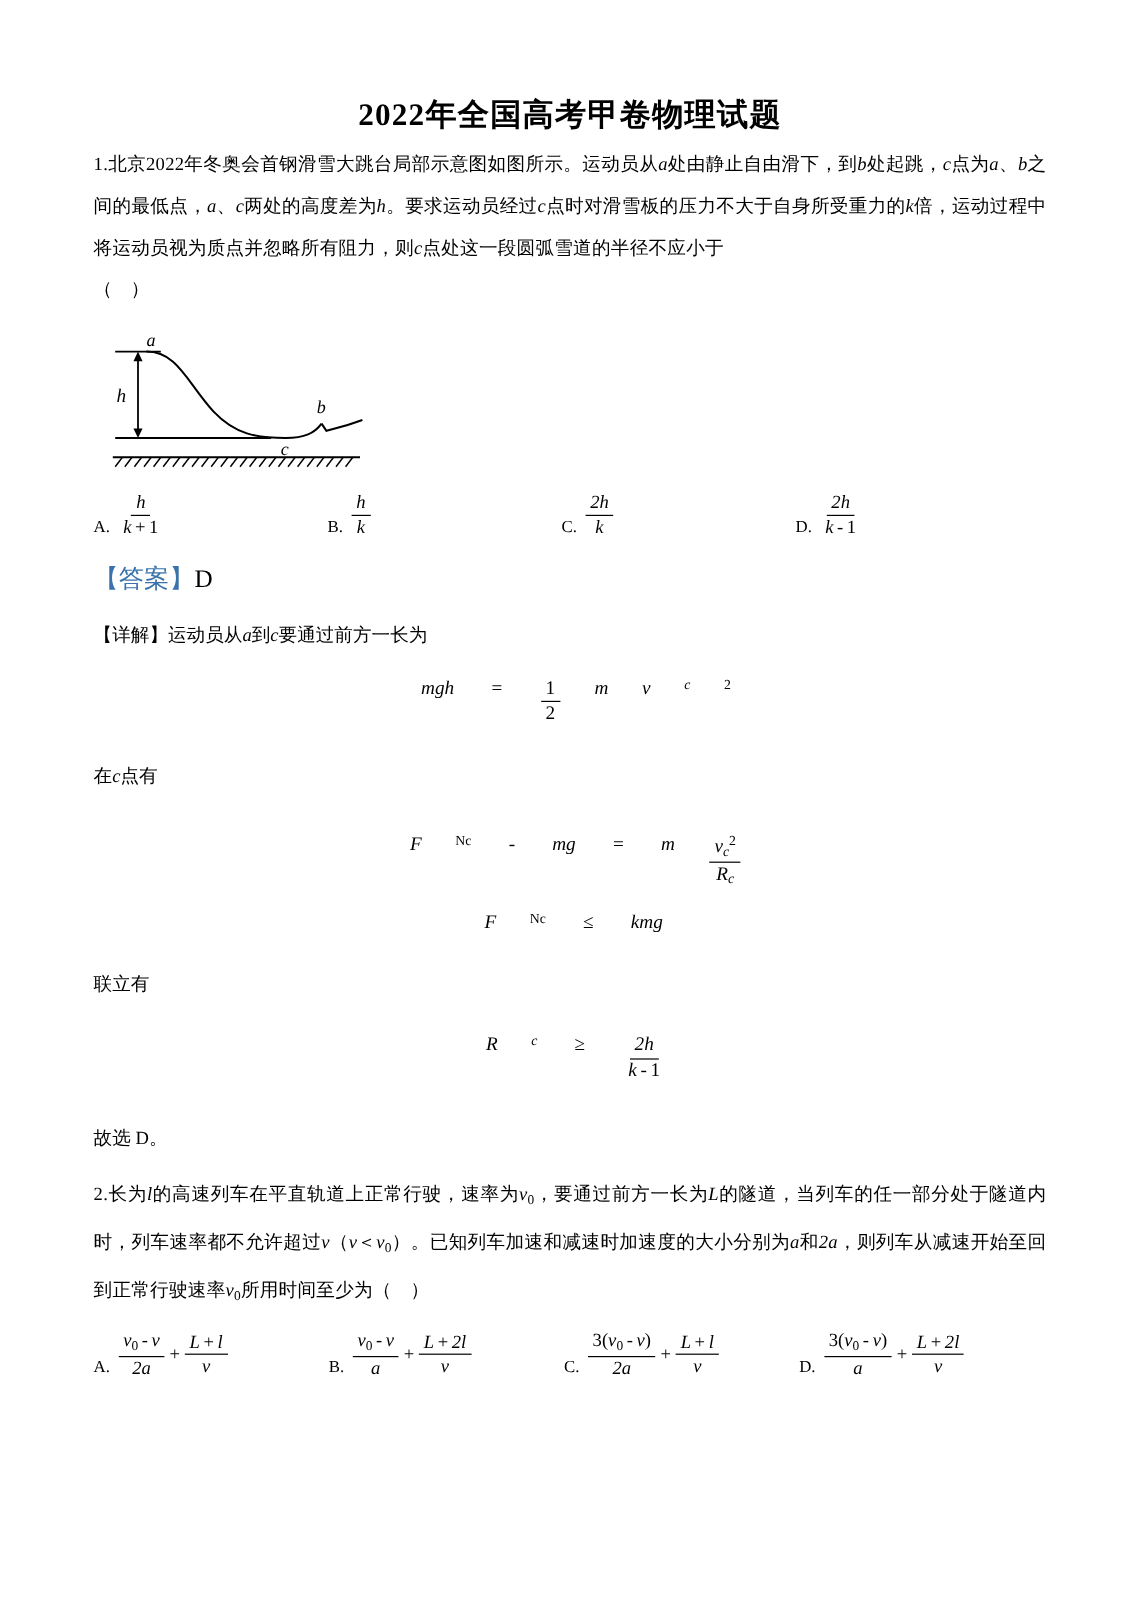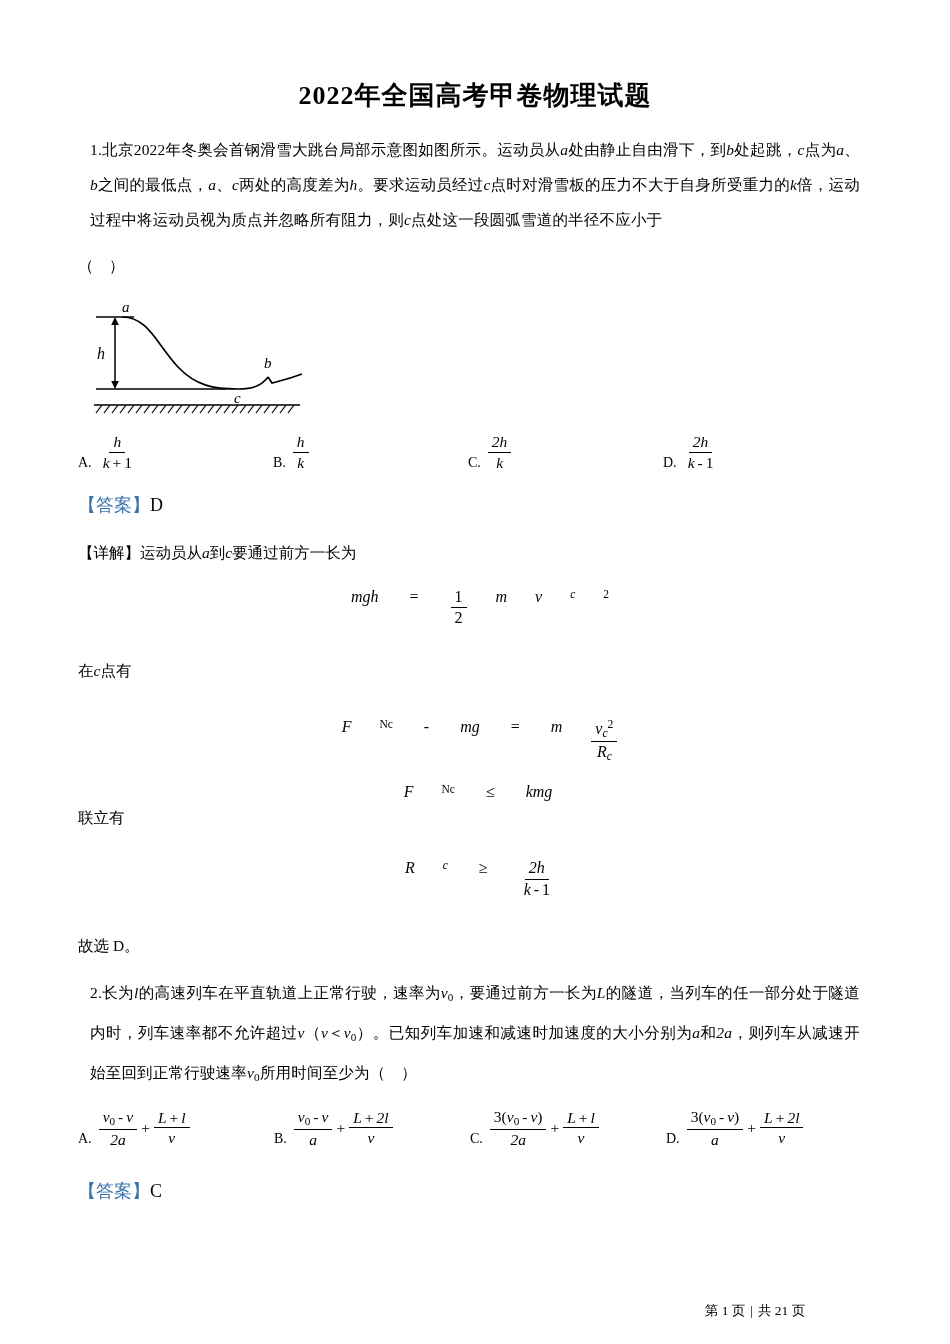--- a/index.html
+++ b/index.html
@@ -42,21 +42,21 @@
     margin-top: 26px;
     margin-bottom: 4px;
     letter-spacing: 0.5px;
   }
 
   
   .q-body {
     font-size: 15.5px;
     line-height: 35px;
     text-align: justify;
-    margin: 12px;
+    margin: 0;
     letter-spacing: 0.2px;
   }
   .para {
     font-size: 15.5px;
     line-height: 34px;
     margin: 0;
   }
   i, .it { font-style: italic; }
   .sub { font-size: 0.72em; vertical-align: -0.28em; }
   .sup { font-size: 0.72em; vertical-align: 0.5em; }
@@ -111,21 +111,21 @@
   .frac .den {
     padding: 1px 4px 0 4px;
     white-space: nowrap;
     text-align: center;
   }
   .op { font-style: normal; padding: 0 3px; }
 
   
   .blue { color: #3a72ab; }
   .ans-line {
-    font-size: 18px;
+    font-size: 21px;
     line-height: 34px;
     margin-top: 16px;
   }
   .ana-line {
     font-size: 15.5px;
     line-height: 34px;
     margin-top: 6px;
   }
   .detail-line {
     font-size: 15.5px;
@@ -305,21 +305,21 @@
       </span>
     </div>
 
     <div class="formula f3">
       <span class="mi">F</span>
         <span class="sub mn">Nc</span>
       <span class="op">≤</span>
       <span class="mi">kmg</span>
     </div>
 
-    <div class="para" style="">联立有</div>
+    <div class="para" style="margin-top:26px;">联立有</div>
 
     <div class="formula f4">
       <span class="mi">R</span>
         <span class="sub mi">c</span>
       <span class="op">≥</span>
       <span class="frac">
         <span class="num">2h</span>
         <span class="den"><span class="mi">k</span><span class="op">-</span><span class="mn">1</span></span>
       </span>
     </div>
@@ -384,22 +384,16 @@
           </span>
           <span class="op">+</span>
           <span class="frac">
             <span class="num"><span class="mi">L</span><span class="op">+</span><span class="mi">2l</span></span>
             <span class="den mi">v</span>
           </span>
         </span>
       </div>
     </div>
 
-    <div class="ans-line" style="margin-top:26px;">
-      <span class="blue">【答案】</span><span>C</span>
-    </div>
   </div>
 
-  <div class="footer">
-    <span>第 1 页</span><span class="sep">|</span><span>共 21 页</span>
-  </div>
 
 </div>
 
 </body></html>

